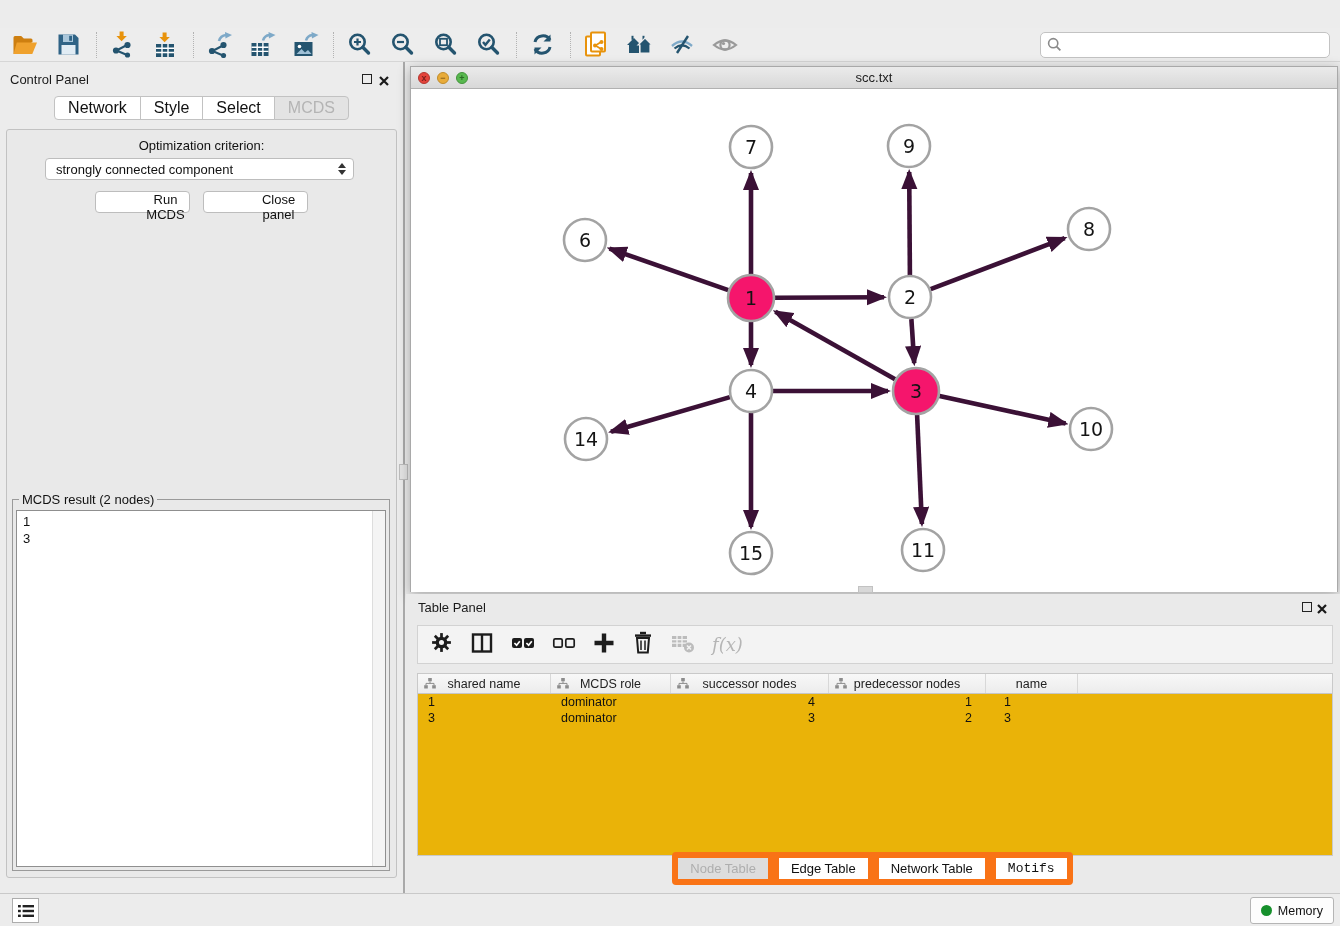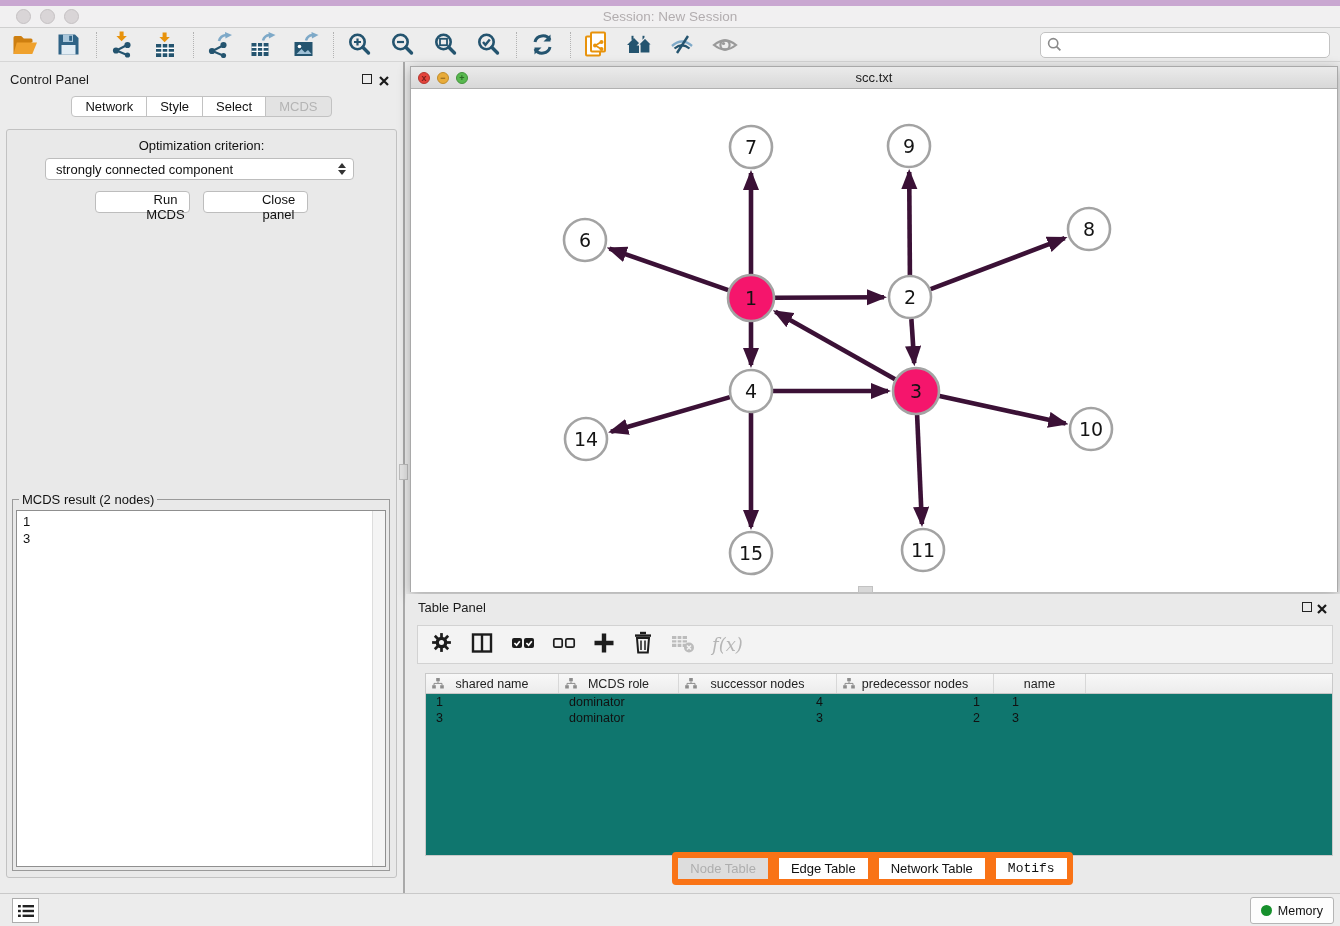--- a/index.html
+++ b/index.html
@@ -26,21 +26,21 @@
     background:#fff; padding-left:28px; font-size:13px; outline:none; }
   .search-wrap .mag { position:absolute; left:7px; top:5px; }
 
   
   .control-panel { position:absolute; left:0; top:62px; width:404px; height:831px; background:#ececec; }
   .cp-title { position:absolute; left:10px; top:10px; font-size:13px; color:#1b1b1b; }
   .mini-float { position:absolute; top:12px; width:10px; height:10px; border:1.6px solid #222; }
   .mini-close { position:absolute; top:11px; width:12px; height:12px; }
   .cp-float { right:32px; } .cp-close { right:14px; }
   .cp-tabs { position:absolute; left:0; right:0; top:34px; display:flex; justify-content:center; }
-  .cp-tab { font-size:13px; padding:2px 13px; background:#fff; border:1px solid #c2c2c2;
+  .cp-tab { font-size:16px; padding:2px 13px; background:#fff; border:1px solid #c2c2c2;
     margin-left:-1px; color:#111; }
   .cp-tab:first-child { border-radius:4px 0 0 4px; }
   .cp-tab:last-child { border-radius:0 4px 4px 0; }
   .cp-tab.selected { background:#e3e3e3; color:#b4b4b4; }
   .cp-pane { position:absolute; left:6px; right:7px; top:67px; bottom:15px;
     background:#e9e9e9; border:1px solid #c2c2c2; border-radius:3px; }
   .opt-label { position:absolute; left:0; right:0; top:8px; text-align:center; font-size:13px; color:#111; }
   .dropdown { position:absolute; left:38px; top:28px; width:309px; height:22px; background:#fff;
     border:1px solid #bdbdbd; border-radius:4px; display:flex; align-items:center;
     font-size:13px; padding-left:10px; color:#111; }
@@ -82,22 +82,22 @@
   .net-title { text-align:center; font-size:13px; line-height:21px; color:#1c1c1c; }
   .net-canvas { position:relative; width:926px; height:503px; background:#fff; }
 
   
   .table-panel { position:absolute; left:406px; top:594px; width:934px; height:299px; background:#eaeaea; }
   .tp-title { position:absolute; left:12px; top:6px; font-size:13px; color:#1b1b1b; }
   .tp-float { right:28px; top:8px; } .tp-close { right:12px; top:7px; }
   .tp-toolbar { position:absolute; left:11px; right:7px; top:31px; height:39px; background:#f3f3f3;
     border:1px solid #d2d2d2; display:flex; align-items:center; padding-left:12px; gap:17px; }
   .fx { font-family:"DejaVu Serif","Liberation Serif",serif; font-style:italic; font-size:18px; color:#b5b5b5; }
-  .tp-table { position:absolute; left:11px; right:7px; top:79px; bottom:37px; background:#0f766e;
-    border:1px solid #c9c9c9; overflow:hidden;margin-left:8px; }
+  .tp-table { position:absolute; left:11px; right:7px; top:79px; bottom:37px; background:#eab308;
+    border:1px solid #c9c9c9; overflow:hidden; }
   .thead { display:flex; height:20px; background:linear-gradient(#f8f8f8,#ececec);
     border-bottom:1px solid #c6c6c6; }
   .th { position:relative; display:flex; align-items:center; justify-content:center;
     font-size:12.5px; color:#222; border-right:1px solid #d8d8d8; height:100%; }
   .th .hicon { position:absolute; left:6px; top:4px; }
   .th.filler { flex:1; border-right:none; }
   .tr { display:flex; height:16px; }
   .td { font-size:12.5px; color:#111; line-height:16px; overflow:hidden; white-space:nowrap; }
   .tp-tabs { position:absolute; left:0; right:0; bottom:8px; display:flex; justify-content:center; }
   .bt-tab { font-size:13px; padding:3px 12px; background:#fff; border:6px solid #f97316;
@@ -114,29 +114,20 @@
   .sb-memory { position:absolute; right:6px; top:3px; height:27px; background:#fdfdfd;
     border:1px solid #b5b5b5; border-radius:3px; display:flex; align-items:center;
     gap:6px; padding:0 10px; font-size:12.5px; color:#111; }
   .mem-dot { width:11px; height:11px; border-radius:50%; background:#16902c; }
 </style>
 </head>
 <body>
 
 <div class="app">
 
-  <div class="titlebar">
-    <div class="purple-strip"></div>
-    <div class="traffic">
-      <span class="dot"></span>
-      <span class="dot"></span>
-      <span class="dot"></span>
-    </div>
-    <div class="win-title">Session: New Session</div>
-  </div>
 
   <div class="toolbar">
     <span class="tb-icon">
         <svg width="26" height="22" viewBox="0 0 26 22">
           <path d="M1.5 20 V3.5 Q1.5 2 3 2 h6.2 l2.6 2.6 H19 q1.5 0 1.5 1.5 V8" fill="#ce7f10"></path>
           <path d="M4.8 8.5 H25 L20.3 20 H1.5 Z" fill="#efa12d"></path>
         </svg>
       </span>
     <span class="tb-icon">
         <svg width="23" height="23" viewBox="0 0 23 23">

